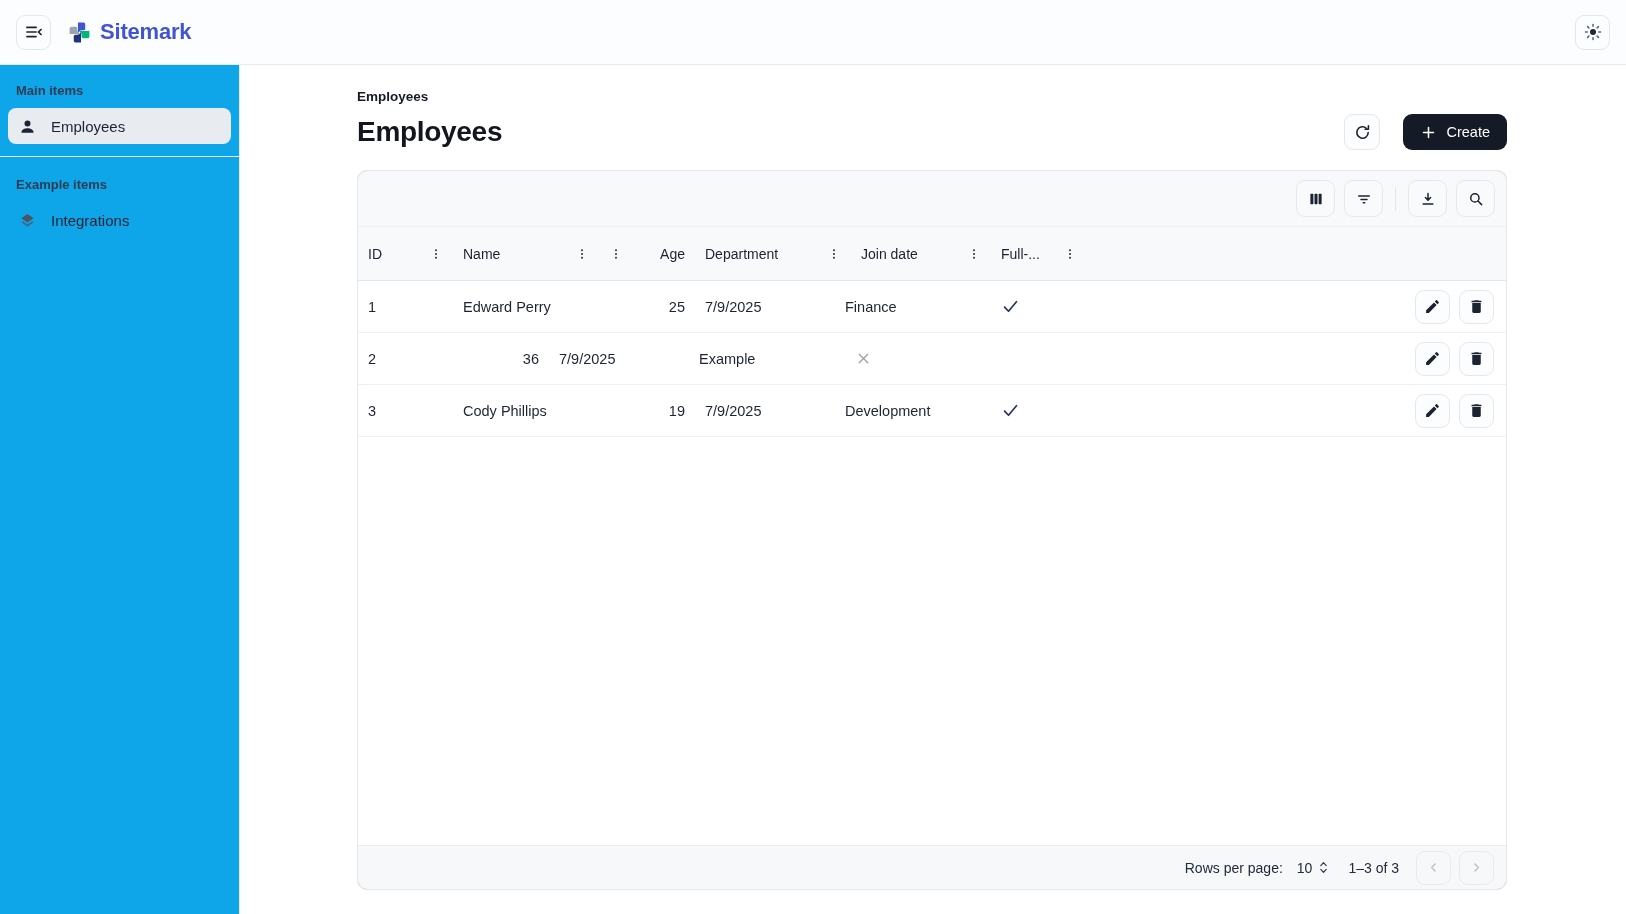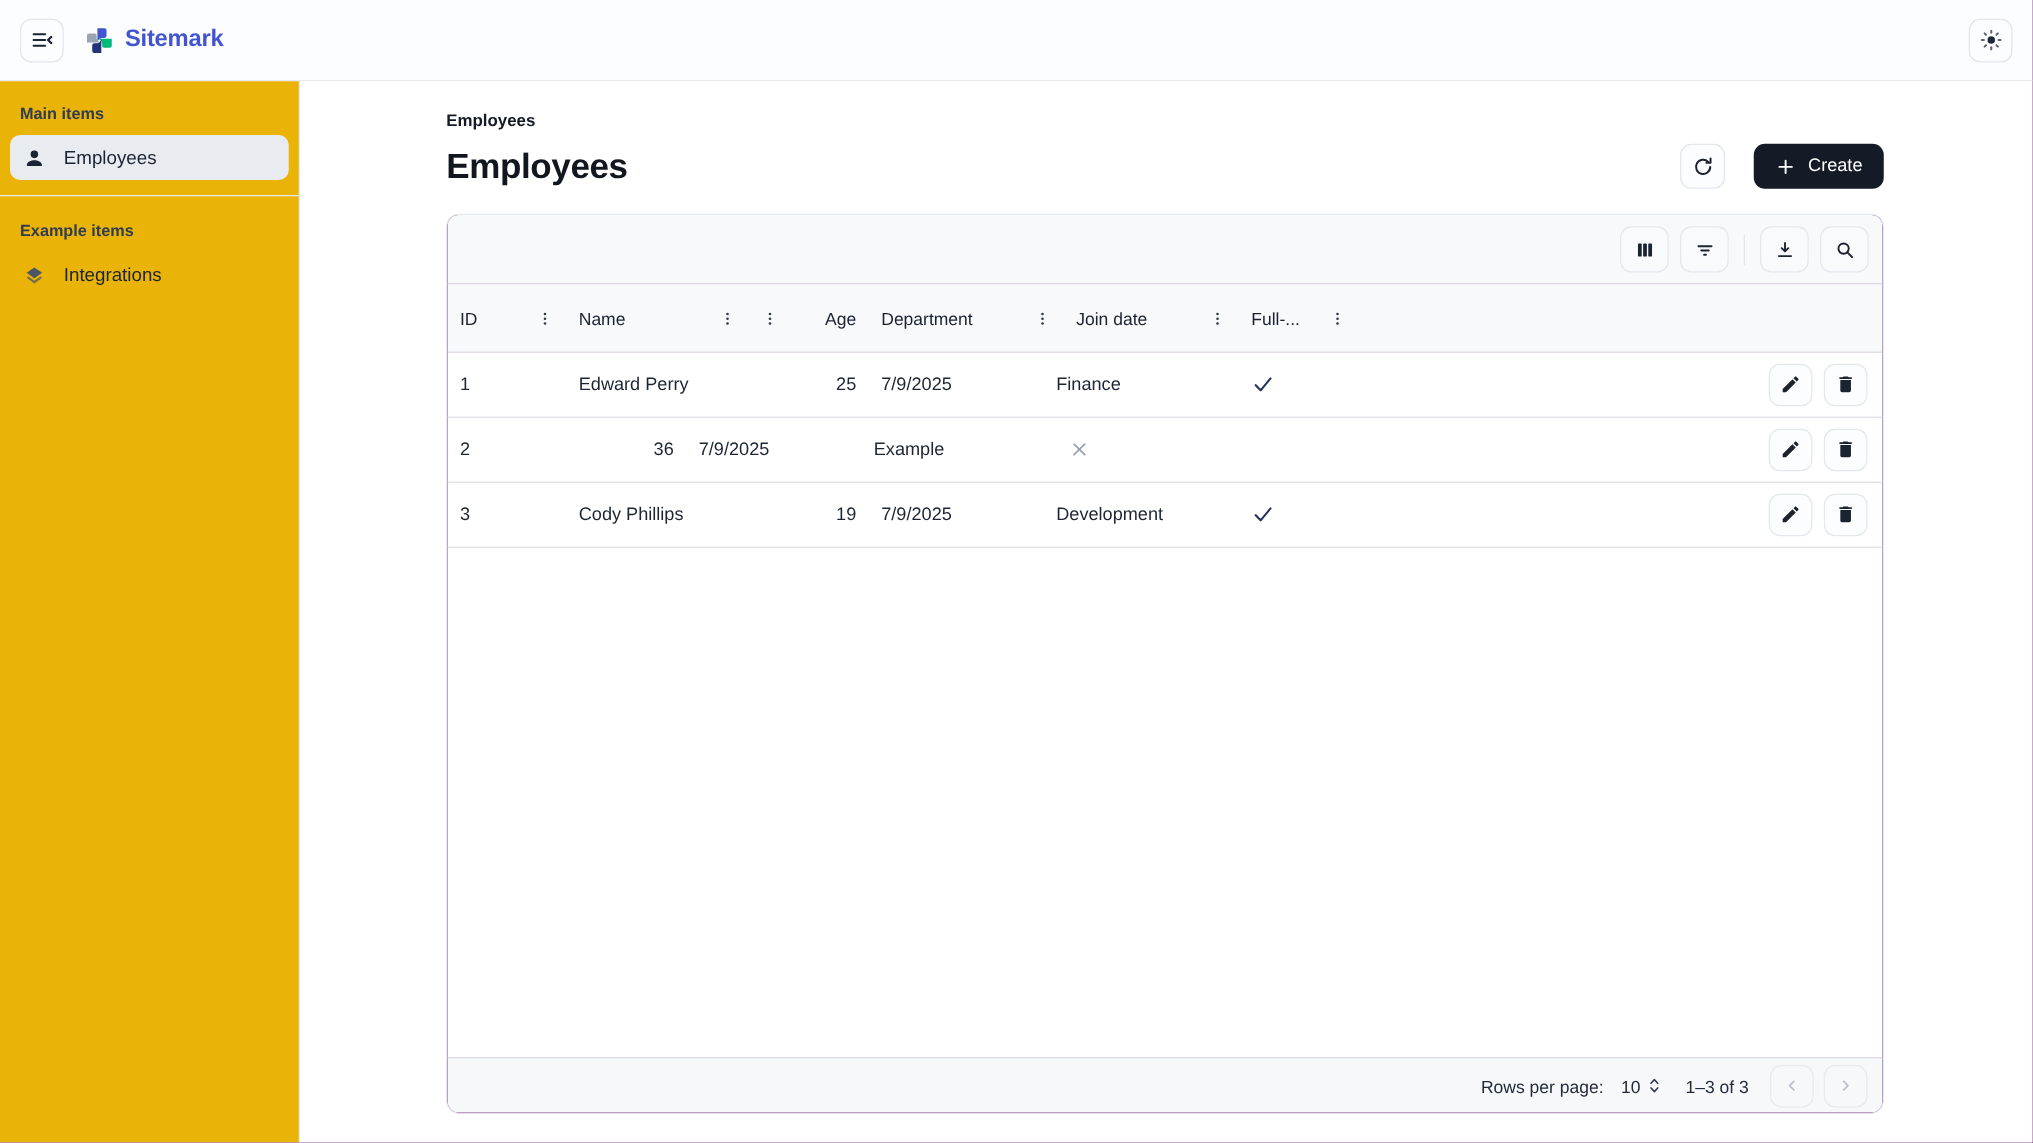--- a/index.html
+++ b/index.html
@@ -16,28 +16,28 @@
     height:65px; background:#fcfdfe; border-bottom:1px solid #e7eaf0;
     display:flex; align-items:center; justify-content:space-between; padding:0 16px;
   }
   .topbar-left { display:flex; align-items:center; gap:16px; }
   .icon-btn {
     display:flex; align-items:center; justify-content:center;
     background:#fcfdfe; border:1px solid #e2e6ed; border-radius:9px;
     width:35px; height:35px; cursor:pointer;
   }
   .brand { display:flex; align-items:center; gap:8px; cursor:pointer; }
-  .brand-name { font-size:19px; font-weight:bold; color:#4254cf; letter-spacing:-.2px; }
+  .brand-name { font-size:22px; font-weight:bold; color:#4254cf; letter-spacing:-.2px; }
 
   
   .shell { display:flex; height:849px; }
 
   
   .sidebar {
-    width:240px; background:#eab308; border-right:1px solid #e7eaf0;
+    width:240px; background:#0ea5e9; border-right:1px solid #e7eaf0;
     padding:10px 8px; flex-shrink:0;
   }
   .group-label { font-size:13px; font-weight:700; color:#303c52; padding:8px 8px 10px; }
   .side-item {
     height:36px; display:flex; align-items:center; gap:14px;
     padding:0 10px; border-radius:8px; font-size:15px; color:#1b2434; cursor:pointer;
   }
   .side-item.selected { background:#e8ebf0; }
   .side-item .grow { flex:1; }
   .side-divider { height:1px; background:#e7eaf0; margin:12px -8px; }
@@ -55,21 +55,21 @@
   }
   .create-btn {
     height:36px; border:none; border-radius:9px; background:#151b26; color:#ffffff;
     display:flex; align-items:center; gap:9px; padding:0 17px;
     font-size:14.5px; font-family:"Liberation Sans",sans-serif; cursor:pointer;margin-left:11px;
   }
 
   
   .card {
     margin-top:20px; height:720px; border:1px solid #e5e8ef; border-radius:10px;
-    background:#701a75; display:flex; flex-direction:column; overflow:hidden;
+    background:#fca5a5; display:flex; flex-direction:column; overflow:hidden;
   }
   .grid-toolbar {
     height:55px; background:#f8f9fb; display:flex; align-items:center;
     justify-content:flex-end; gap:9px; padding:0 11px; flex-shrink:0;
   }
   .tool-btn {
     width:39px; height:37px; background:#f9fafc; border:1px solid #e4e8ee;
     border-radius:9px; display:flex; align-items:center; justify-content:center; cursor:pointer;
   }
   .tool-sep { width:1px; height:24px; background:#e2e6ec; margin:0 3px; }

